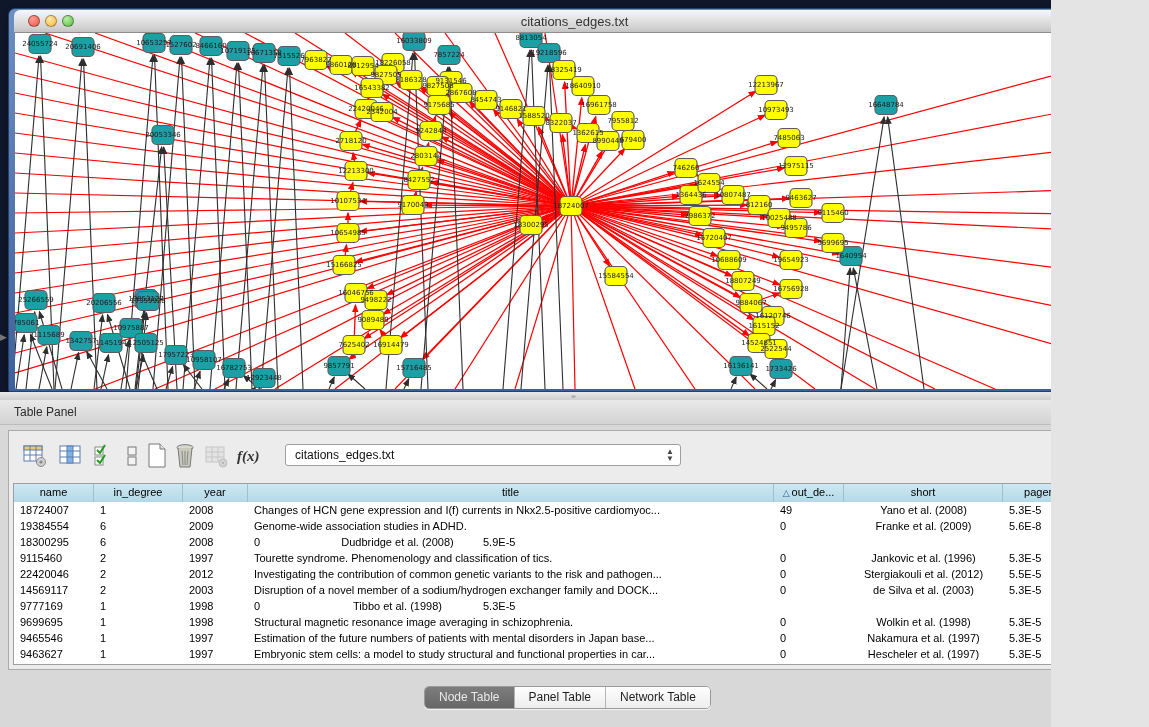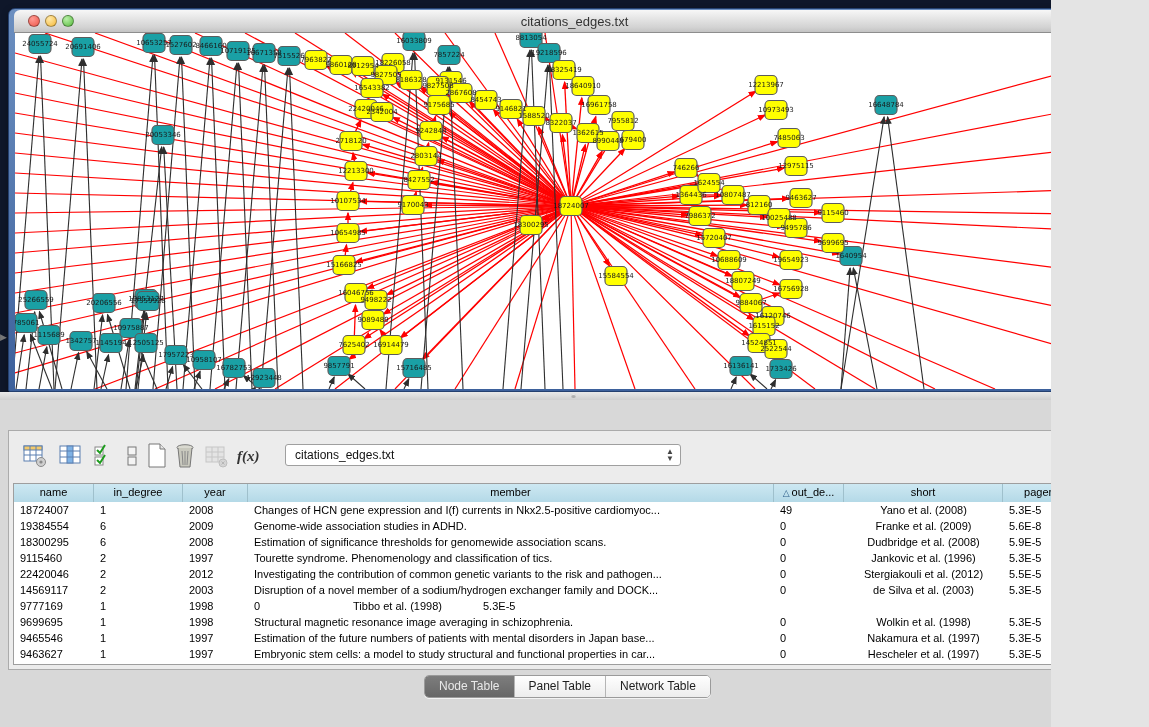--- a/index.html
+++ b/index.html
@@ -50,21 +50,21 @@
   .sort-glyph{color:#2d5f8a;font-size:9px;margin-right:2px;}
   .body-rows{position:absolute;left:0;top:18px;right:15px;bottom:0;overflow:hidden;}
   .data-row{display:flex;height:16px;background:#fff;cursor:default;}
   .cell{box-sizing:border-box;font-size:11px;color:#000;line-height:16px;padding-left:6px;overflow:hidden;white-space:nowrap;}
   .c0{width:80px}.c1{width:89px}.c2{width:65px}.c3{width:526px}.c4{width:70px}.c5{width:159px;text-align:center;padding-left:0}.c6{width:88px}
   .vscroll{position:absolute;right:0;top:18px;bottom:0;width:15px;background:#f4f4f4;border-left:1px solid #c9c9c9;box-sizing:border-box;}
   .vthumb{position:absolute;left:2px;top:3px;width:9px;height:38px;border-radius:5px;background:linear-gradient(90deg,#dedede,#b9b9b9);border:1px solid #a5a5a5;}
 
   
   .tabbar{position:absolute;left:0;top:275px;width:1149px;height:26px;}
-  .seg-group{position:absolute;left:424px;top:0;display:flex;border:1px solid #9a9a9a;border-radius:5px;overflow:hidden;background:#fcfcfc;box-shadow:0 1px 0 rgba(255,255,255,.7);}
+  .seg-group{position:absolute;left:424px;top:11px;display:flex;border:1px solid #9a9a9a;border-radius:5px;overflow:hidden;background:#fcfcfc;box-shadow:0 1px 0 rgba(255,255,255,.7);}
   .seg{height:21px;line-height:21px;font-size:12px;padding:0 14px;color:#1d1d1d;border-right:1px solid #b5b5b5;cursor:pointer;background:linear-gradient(180deg,#fefefe,#ededed);}
   .seg:last-child{border-right:none;}
   .seg.active{background:linear-gradient(180deg,#7d7d7d,#676767);color:#e9e9e9;}
 
   svg line{shape-rendering:auto;}
   .icon-svg{display:block;}
 </style>
 </head>
 <body>
 
@@ -520,20 +520,30 @@
     </div>
   </div>
 
   <div class="west-arrow">▶</div>
 
   <div class="splitter">
       <div class="dimple"></div>
     </div>
 
   <div class="table-panel">
+    <div class="panel-header">
+      <span class="panel-title">Table Panel</span>
+      <span class="float-icon">
+        <svg class="icon-svg" width="14" height="14">
+            <rect x="5" y="1" width="8" height="8" fill="none" stroke="#8a7a3a" stroke-width="1.4"></rect>
+            <rect x="1" y="6" width="7" height="7" fill="#e9e9e9" stroke="#555" stroke-width="1.2"></rect>
+          </svg>
+      </span>
+      <span class="close-icon">✕</span>
+    </div>
 
     <div class="table-box">
       <div class="toolbar">
         <span class="tb-icon" style="left:14px">
           <svg class="icon-svg" width="24" height="26">
               <rect x="1" y="3" width="18" height="15" fill="#fff" stroke="#5b7fb0"></rect>
               <rect x="1" y="3" width="18" height="4" fill="#f3c96a" stroke="#5b7fb0"></rect>
               <line x1="7" y1="3" x2="7" y2="18" stroke="#5b7fb0"></line>
               <line x1="13" y1="3" x2="13" y2="18" stroke="#5b7fb0"></line>
               <line x1="1" y1="12" x2="19" y2="12" stroke="#5b7fb0"></line>
@@ -594,21 +604,21 @@
           <span>citations_edges.txt</span>
           <span class="steppers">▲<br>▼</span>
         </div>
       </div>
 
       <div class="grid">
         <div class="hdr-row">
           <div class="hdr-cell c0">name</div>
           <div class="hdr-cell c1">in_degree</div>
           <div class="hdr-cell c2">year</div>
-          <div class="hdr-cell c3">member</div>
+          <div class="hdr-cell c3">title</div>
           <div class="hdr-cell c4"><span class="sort-glyph">△</span><span>out_de...</span></div>
           <div class="hdr-cell c5">short</div>
           <div class="hdr-cell c6" style="border-right:none">pagerank</div>
         </div>
         <div class="body-rows" id="table-body">
             <div class="data-row">
               <div class="cell c0">18724007</div>
               <div class="cell c1">1</div>
               <div class="cell c2">2008</div>
               <div class="cell c3">Changes of HCN gene expression and I(f) currents in Nkx2.5-positive cardiomyoc...</div>
@@ -622,21 +632,20 @@
               <div class="cell c2">2009</div>
               <div class="cell c3">Genome-wide association studies in ADHD.</div>
               <div class="cell c4">0</div>
               <div class="cell c5">Franke et al. (2009)</div>
               <div class="cell c6">5.6E-8</div>
             </div>
             <div class="data-row">
               <div class="cell c0">18300295</div>
               <div class="cell c1">6</div>
               <div class="cell c2">2008</div>
-              <div class="cell c3">Estimation of significance thresholds for genomewide association scans.</div>
               <div class="cell c4">0</div>
               <div class="cell c5">Dudbridge et al. (2008)</div>
               <div class="cell c6">5.9E-5</div>
             </div>
             <div class="data-row">
               <div class="cell c0">9115460</div>
               <div class="cell c1">2</div>
               <div class="cell c2">1997</div>
               <div class="cell c3">Tourette syndrome. Phenomenology and classification of tics.</div>
               <div class="cell c4">0</div>

